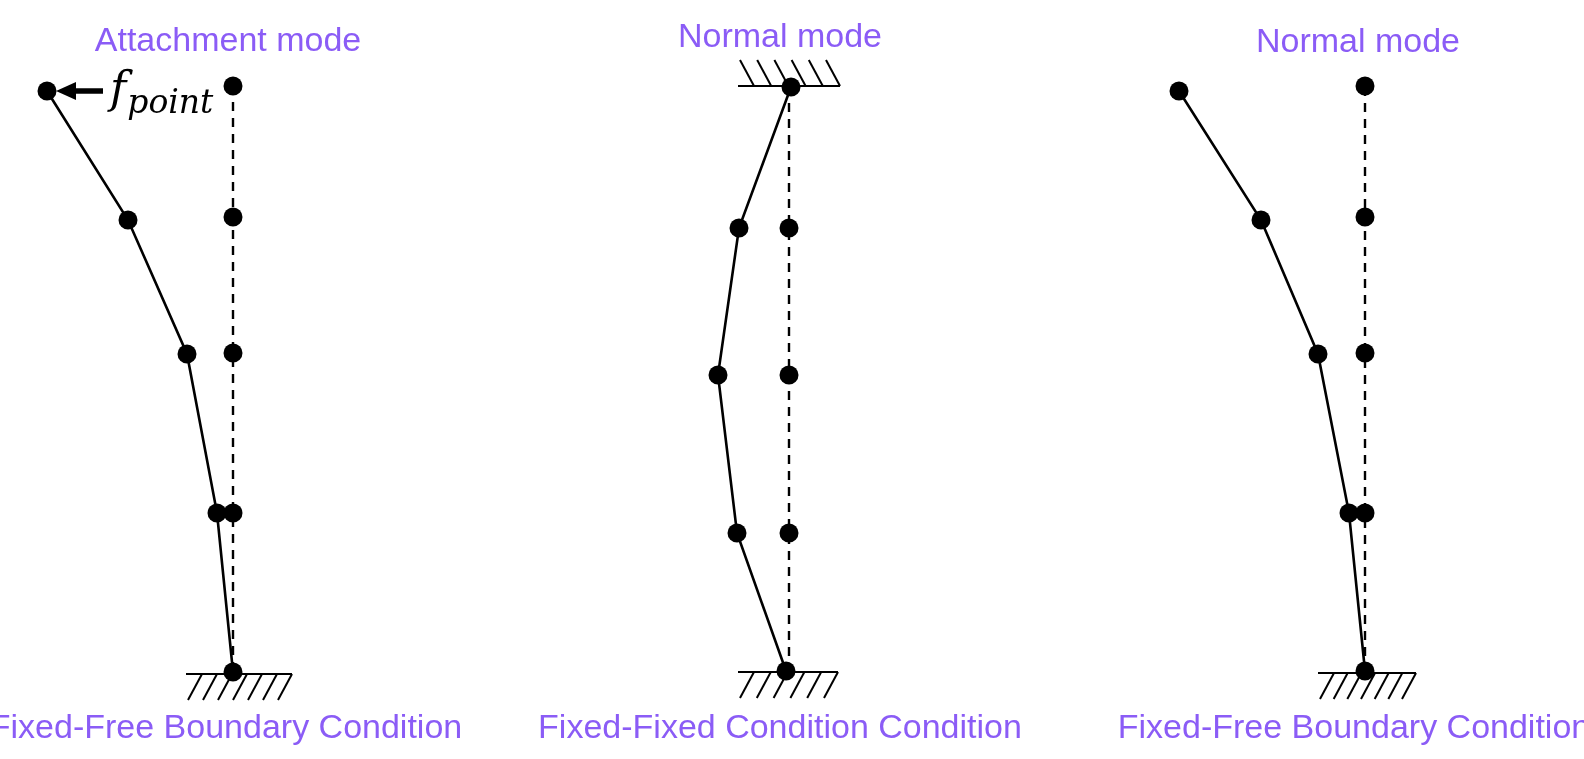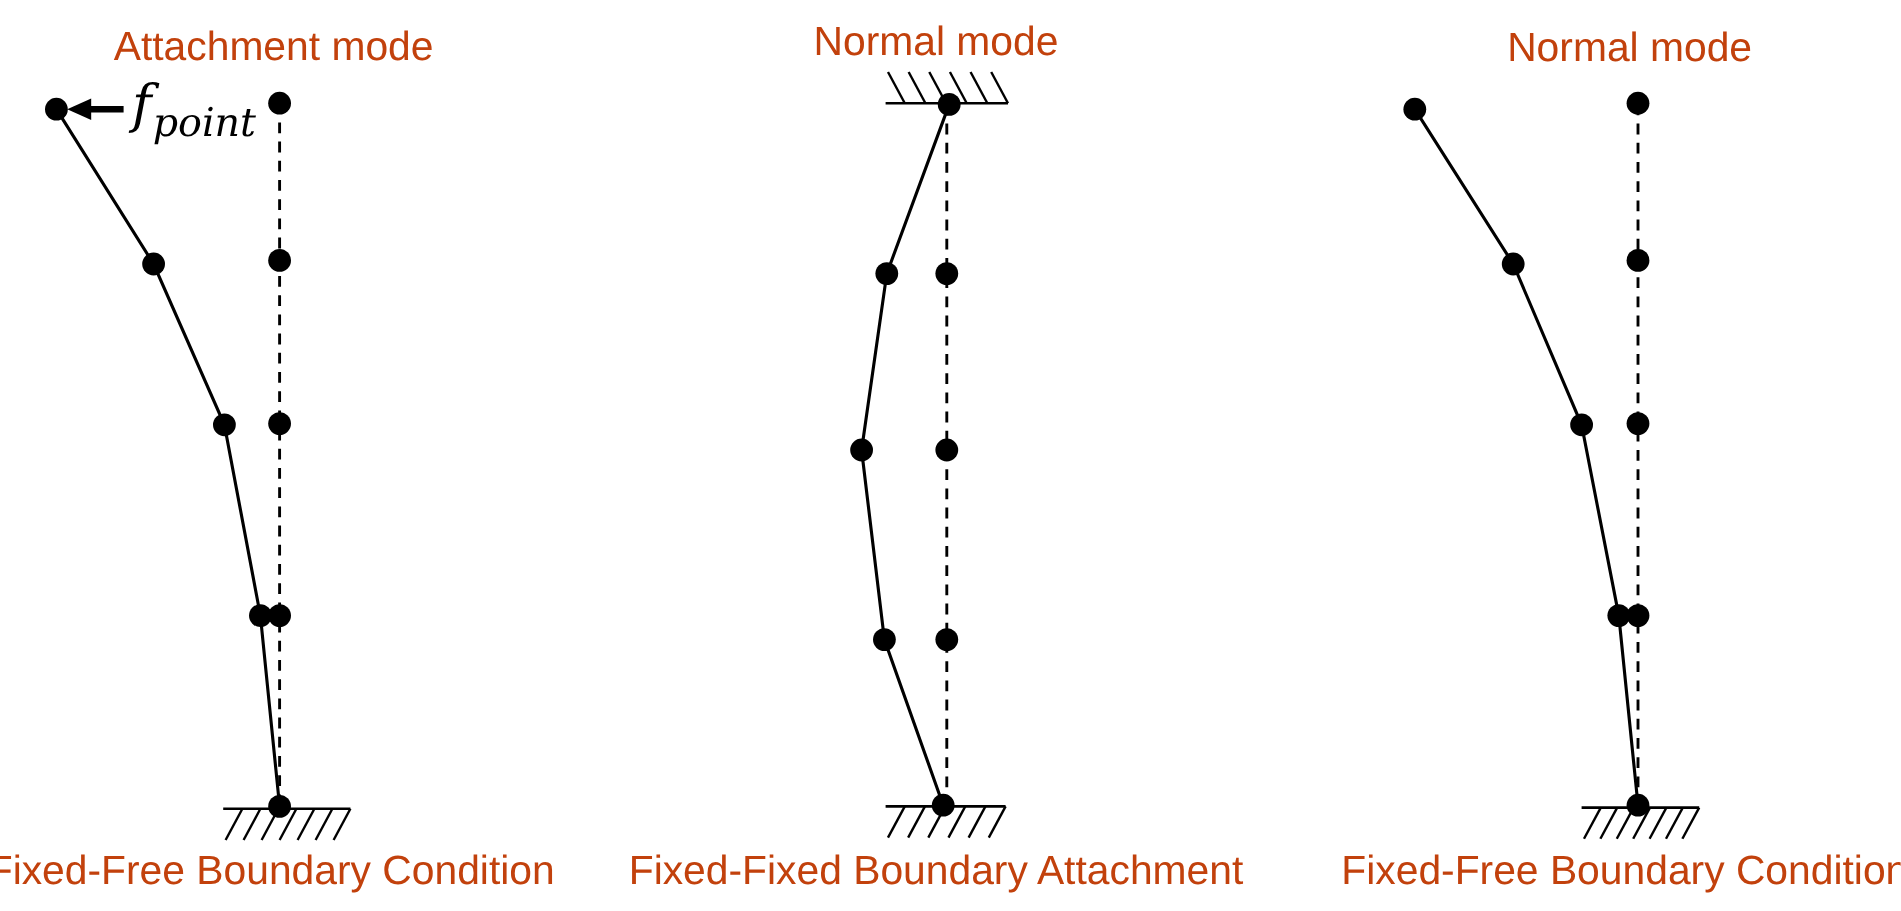--- a/index.html
+++ b/index.html
@@ -12,21 +12,21 @@
     font-family: "Liberation Sans", sans-serif;
   }
   .stage svg {
     position: absolute;
     left: 0; top: 0;
     width: 1584px; height: 759px;
   }
   .diagram-label {
     position: absolute;
     white-space: nowrap;
-    color: #c2410c;
+    color: #8b5cf6;
     font-size: 34px;
     line-height: 1.1;
   }
   .force-label {
     position: absolute;
     display: flex;
     align-items: flex-start;
     color: #000000;
     font-family: "DejaVu Serif", serif;
     font-style: italic;
@@ -120,17 +120,17 @@
 
   <div class="diagram-label" style="left: 1358px; top: 22px; transform: translateX(-50%);">Normal mode</div>
 
   <div class="force-label" style="left: 110px; top: 92px; transform: translateY(-50%);">
     <span class="force-symbol">f</span>
       <span class="force-sub">point</span>
   </div>
 
   <div class="diagram-label" style="left: 226px; top: 708px; transform: translateX(-50%);">Fixed-Free Boundary Condition</div>
 
-  <div class="diagram-label" style="left: 780px; top: 708px; transform: translateX(-50%);">Fixed-Fixed Boundary Attachment</div>
+  <div class="diagram-label" style="left: 780px; top: 708px; transform: translateX(-50%);">Fixed-Fixed Condition Condition</div>
 
   <div class="diagram-label" style="left: 1354px; top: 708px; transform: translateX(-50%);">Fixed-Free Boundary Condition</div>
 
 </div>
 
 </body></html>

